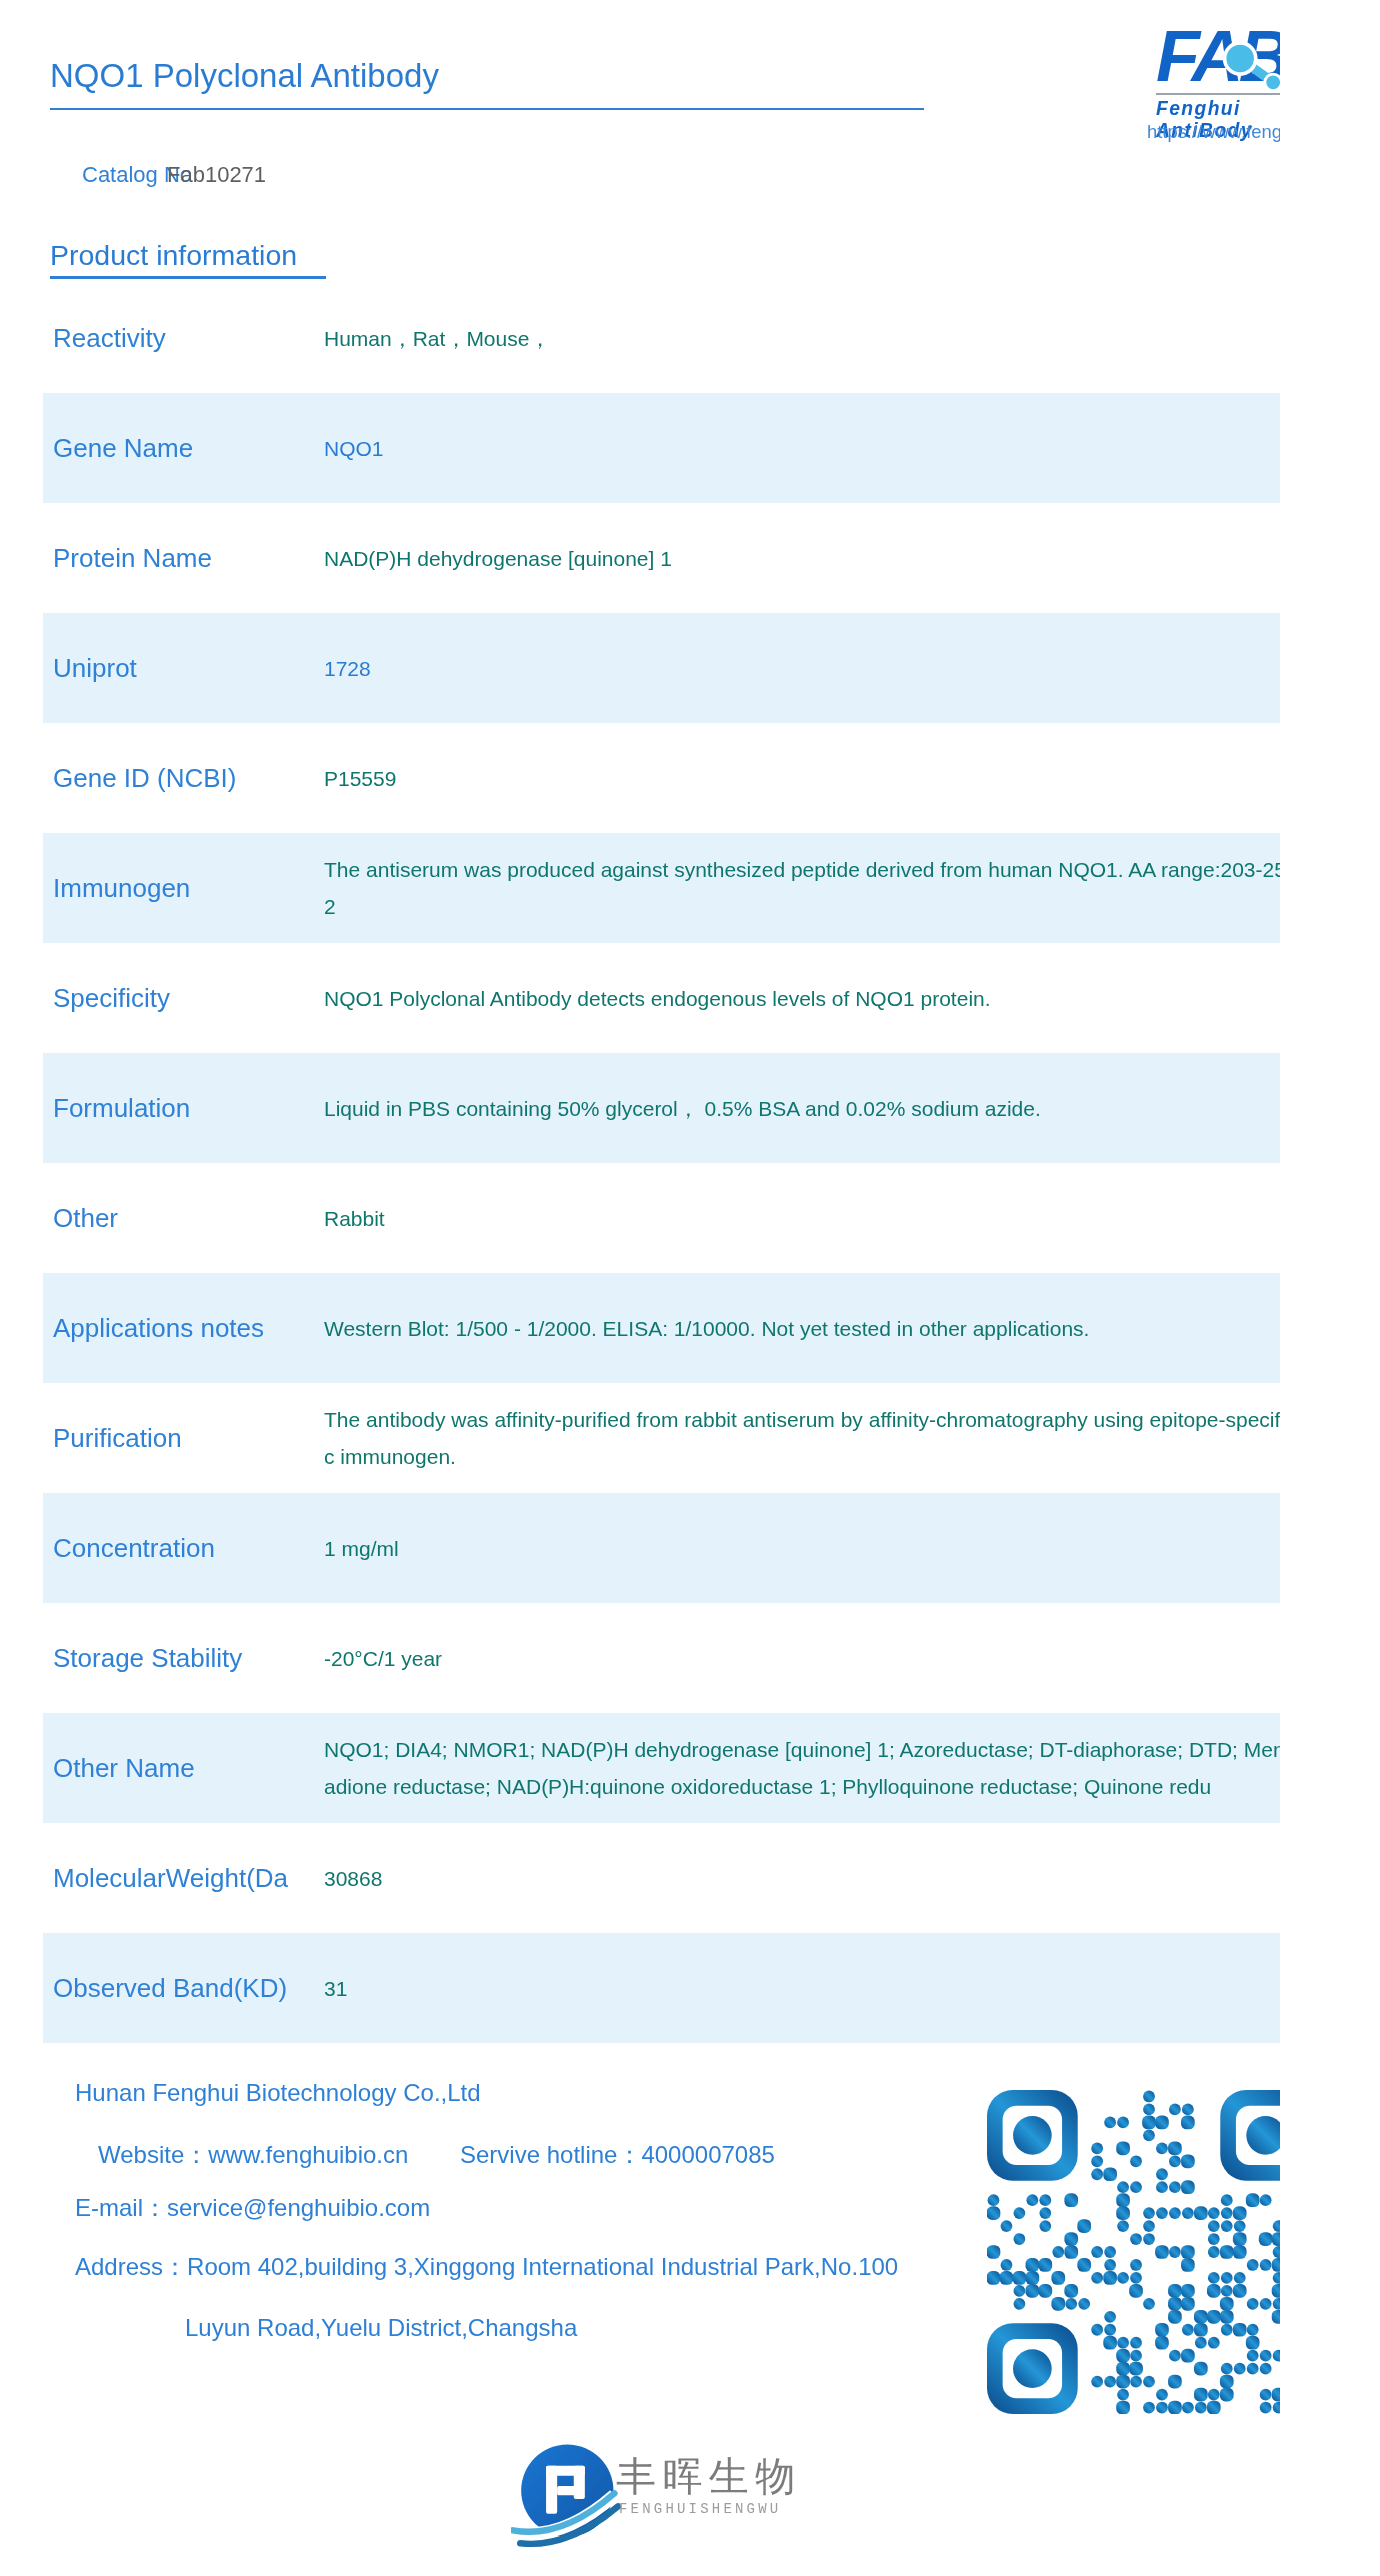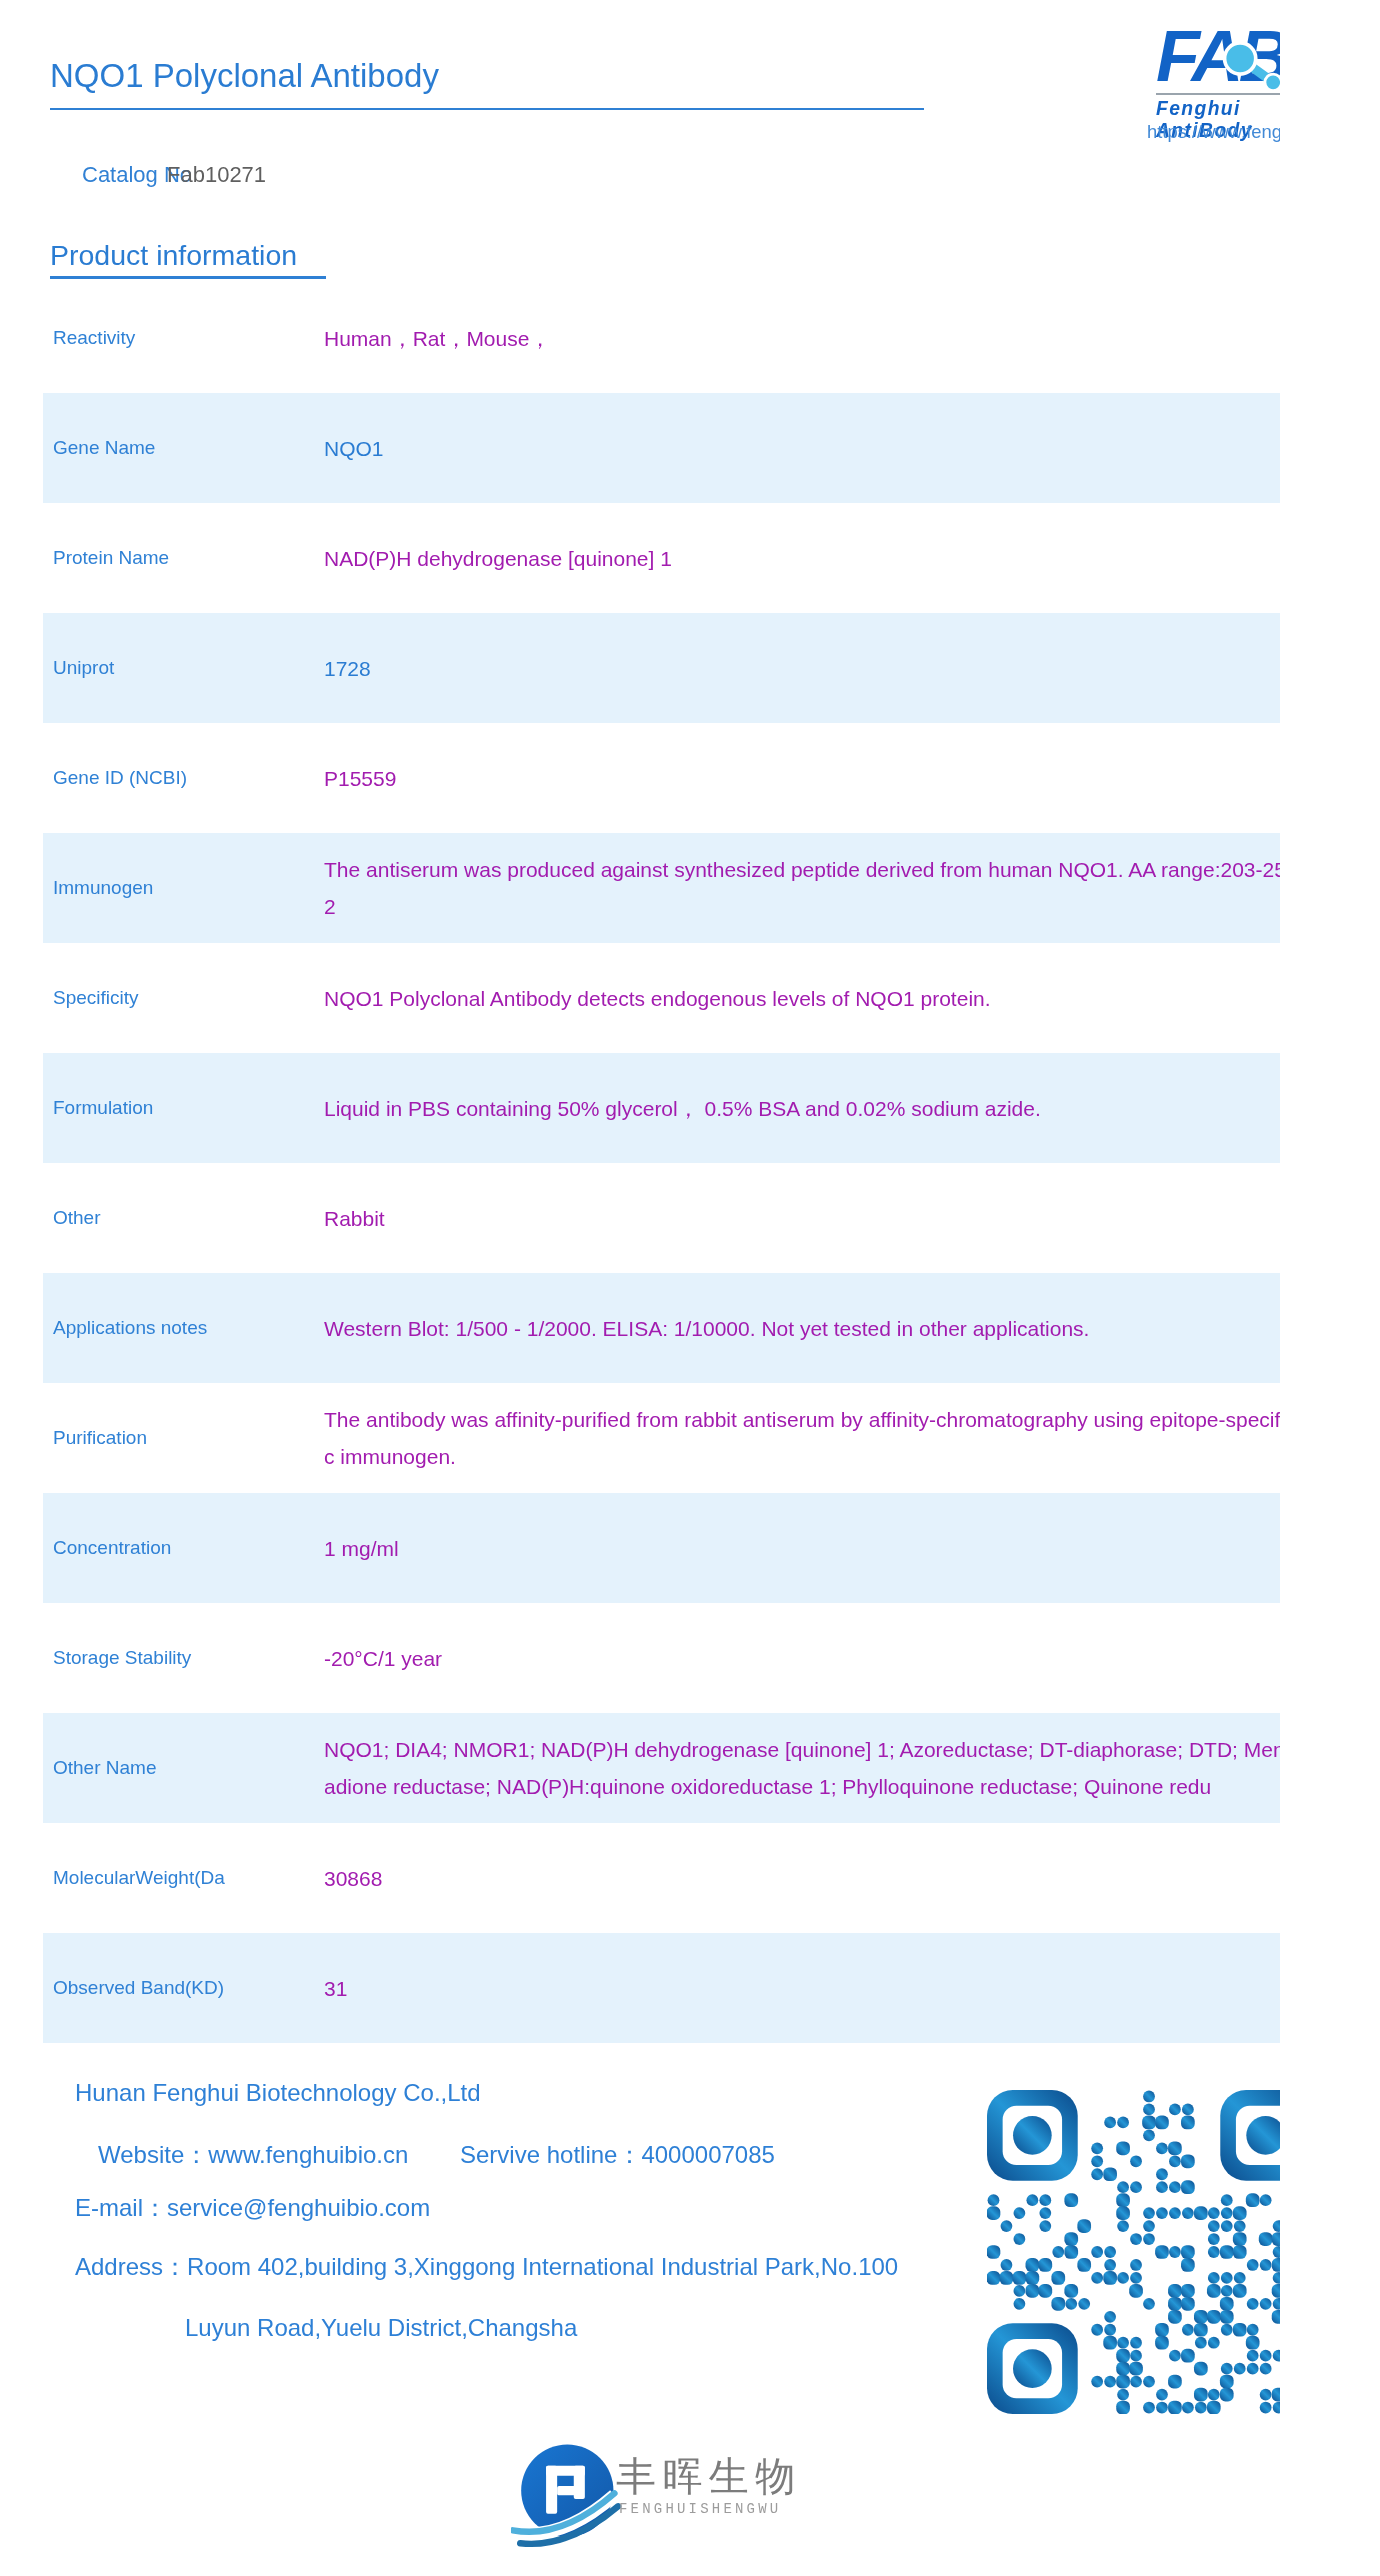--- a/index.html
+++ b/index.html
@@ -23,23 +23,23 @@
 
   
   .section-title{position:absolute;left:50px;top:239px;font-size:28.5px;color:#2a7cd2;}
   .section-rule{position:absolute;left:50px;top:276px;width:276px;height:2.8px;background:#2f80d4;}
 
   
   .product-table{position:absolute;left:43px;top:283px;width:1294px;}
   .row{position:relative;height:110px;}
   .row.shaded{background:#e4f2fc;padding-left:48px;}
   .cell-label{position:absolute;left:10px;top:50%;transform:translateY(-50%);
-              width:262px;font-size:19px;color:#2f81d5;}
+              width:262px;font-size:26px;color:#2f81d5;}
   .cell-value{position:absolute;left:281px;top:50%;transform:translateY(-50%);
-              width:971px;font-size:21px;color:#a21caf;line-height:37px;word-break:break-all;}
+              width:971px;font-size:21px;color:#0f766e;line-height:37px;word-break:break-all;}
   .cell-value.link{color:#2a7cd2;}
 
   
   .f-line{position:absolute;font-size:24px;color:#2e80d6;white-space:nowrap;}
   .f-company{left:75px;top:2079px;}
   .f-website{left:63px;top:2139px;margin-left:35px;}
   .f-hotline{left:460px;top:2139px;}
   .f-email{left:75px;top:2192px;}
   .f-addr1{left:75px;top:2251px;}
   .f-addr2{left:185px;top:2314px;}

